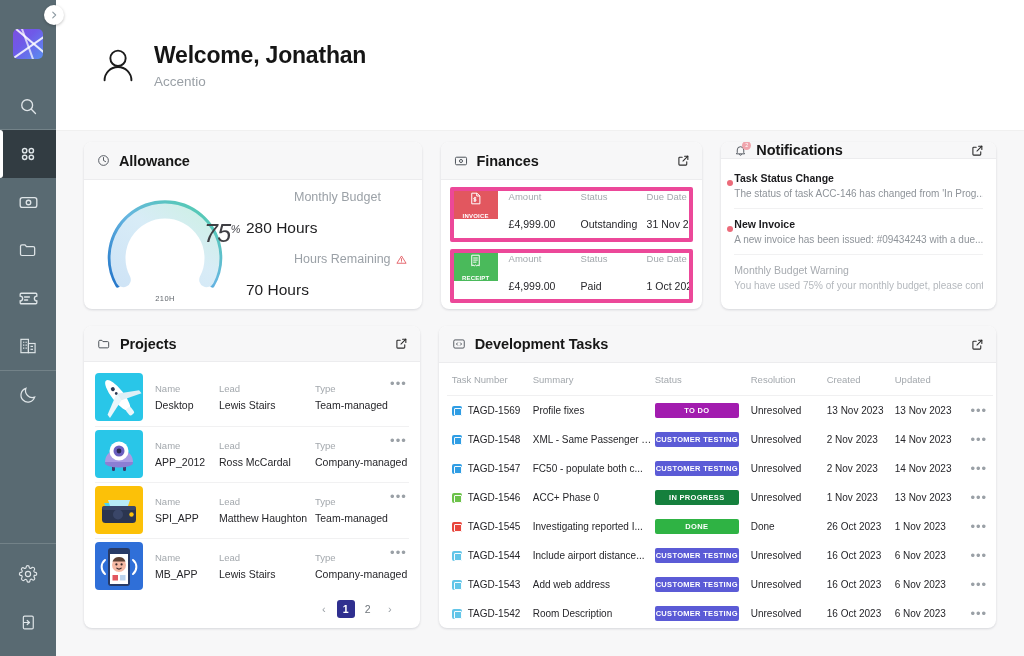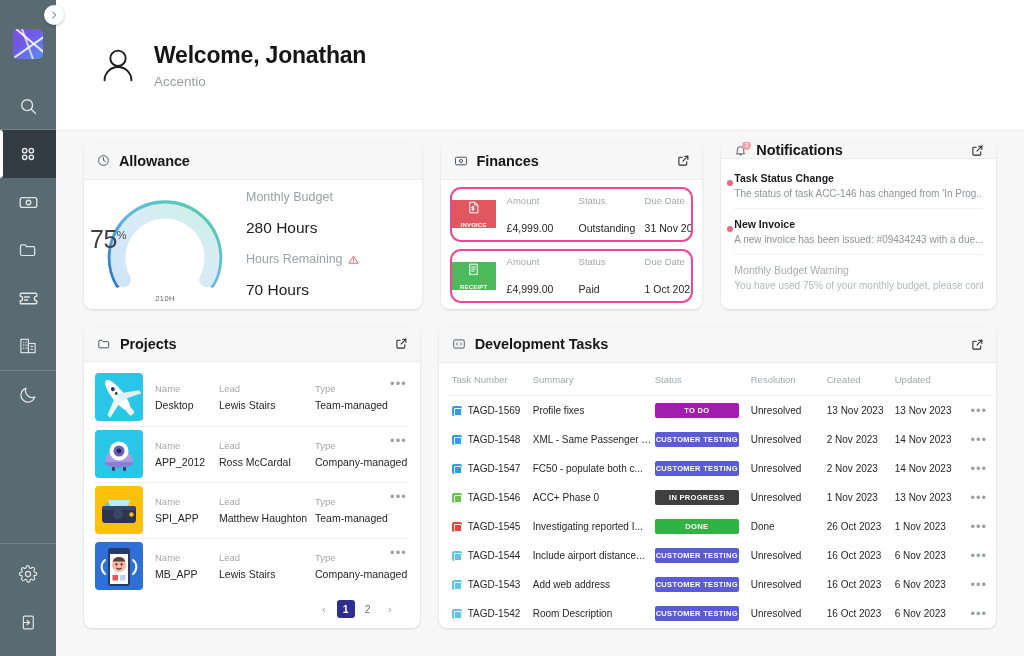--- a/index.html
+++ b/index.html
@@ -86,39 +86,39 @@
   }
   .card-head .chead-icon { color: #4b5158; display:flex; align-items:center; position:relative; }
   .card-title { font-size: 14.5px; font-weight: bold; color: #171717; flex: 1 1 auto; letter-spacing: -0.1px; }
   .popout { color: #2b2b2b; cursor: pointer; display: flex; }
 
   
   .card-allowance { width: 338px; height: 167px; }
   .allow-body { flex:1 1 auto; display: flex; align-items: center; padding: 0 10px 0 6px; }
   .gauge-wrap { width: 150px; height: 128px; position: relative; flex: 0 0 150px; }
   .gauge-label {
-    position: absolute; left: 0; right: 0; top: 44px; text-align: left;
-    font-size: 25px; color: #3f3f44; letter-spacing: -0.5px;
+    position: absolute; left: 0; right: 0; top: 38px; text-align: right;
+    font-size: 25px; color: #3f3f44; letter-spacing: -0.5px; font-style: italic;
   }
   .gauge-label sup { font-size: 11px; vertical-align: super; color:#4a4a50; }
   .gauge-sub {
     position: absolute; left: 0; right: 0; bottom: 6px; text-align: center;
     font-size: 7.5px; color: #60666c; letter-spacing: .4px;
   }
   .allow-stats { margin-left: 6px; }
-  .stat-label { font-size: 12.5px; color: #9ba1a7; display: flex; align-items: center; gap: 5px; }
+  .stat-label { font-size: 12.5px; color: #9ba1a7; display: flex; align-items: center; gap: 5px; margin-left: 48px; }
   .stat-value { font-size: 15.5px; color: #1e1e20; margin-top: 15px; }
   .stat-gap { height: 15px; }
 
   
   .card-finances { width: 262px; height: 167px; }
   .fin-body { flex:1 1 auto; padding: 7px 9px 6px 9px; display:flex; flex-direction:column; gap: 7px; }
   .fin-row {
-    flex: 1 1 0; border: 2px solid #ec4899; border-radius: 11px;
-    display: flex; align-items: center; overflow: hidden; background:#fff;
+    flex: 1 1 0; border: 4px solid #ec4899; border-radius: 2px;
+    display: flex; align-items: flex-start; overflow: hidden; background:#fff;
   }
   .fin-badge {
     width: 44px; flex: 0 0 44px; display:flex; flex-direction: column;
     align-items: center; justify-content: center; gap: 3px; color: #fff;
   }
   .fin-badge.invoice { background: #e2575f; }
   .fin-badge.receipt { background: #4aba5b; }
   .fin-badge .bt { font-size: 6px; font-weight: bold; letter-spacing: .2px; }
   .fin-fields { flex: 1 1 auto; display: flex; align-items: center; padding-left: 11px; }
   .fin-field { }
@@ -742,21 +742,21 @@
                 <tr>
                   <td class="col-num">
                       <span class="tnum">
                         <i class="ticon" style="background:#6cc24a"></i>
                         <span>TAGD-1546</span>
                       </span>
                     </td>
                   <td class="col-sum">
                       <span class="trunc">ACC+ Phase 0</span>
                     </td>
-                  <td class="col-stat"><span class="badge" style="background:#404040">IN PROGRESS</span></td>
+                  <td class="col-stat"><span class="badge" style="background:#15803d">IN PROGRESS</span></td>
                   <td class="col-res">Unresolved</td>
                   <td class="col-cre">1 Nov 2023</td>
                   <td class="col-upd">13 Nov 2023</td>
                   <td class="col-act"><span class="td-dots">•••</span></td>
                 </tr>
 
                 <tr>
                   <td class="col-num">
                       <span class="tnum">
                         <i class="ticon" style="background:#e8453c"></i>

